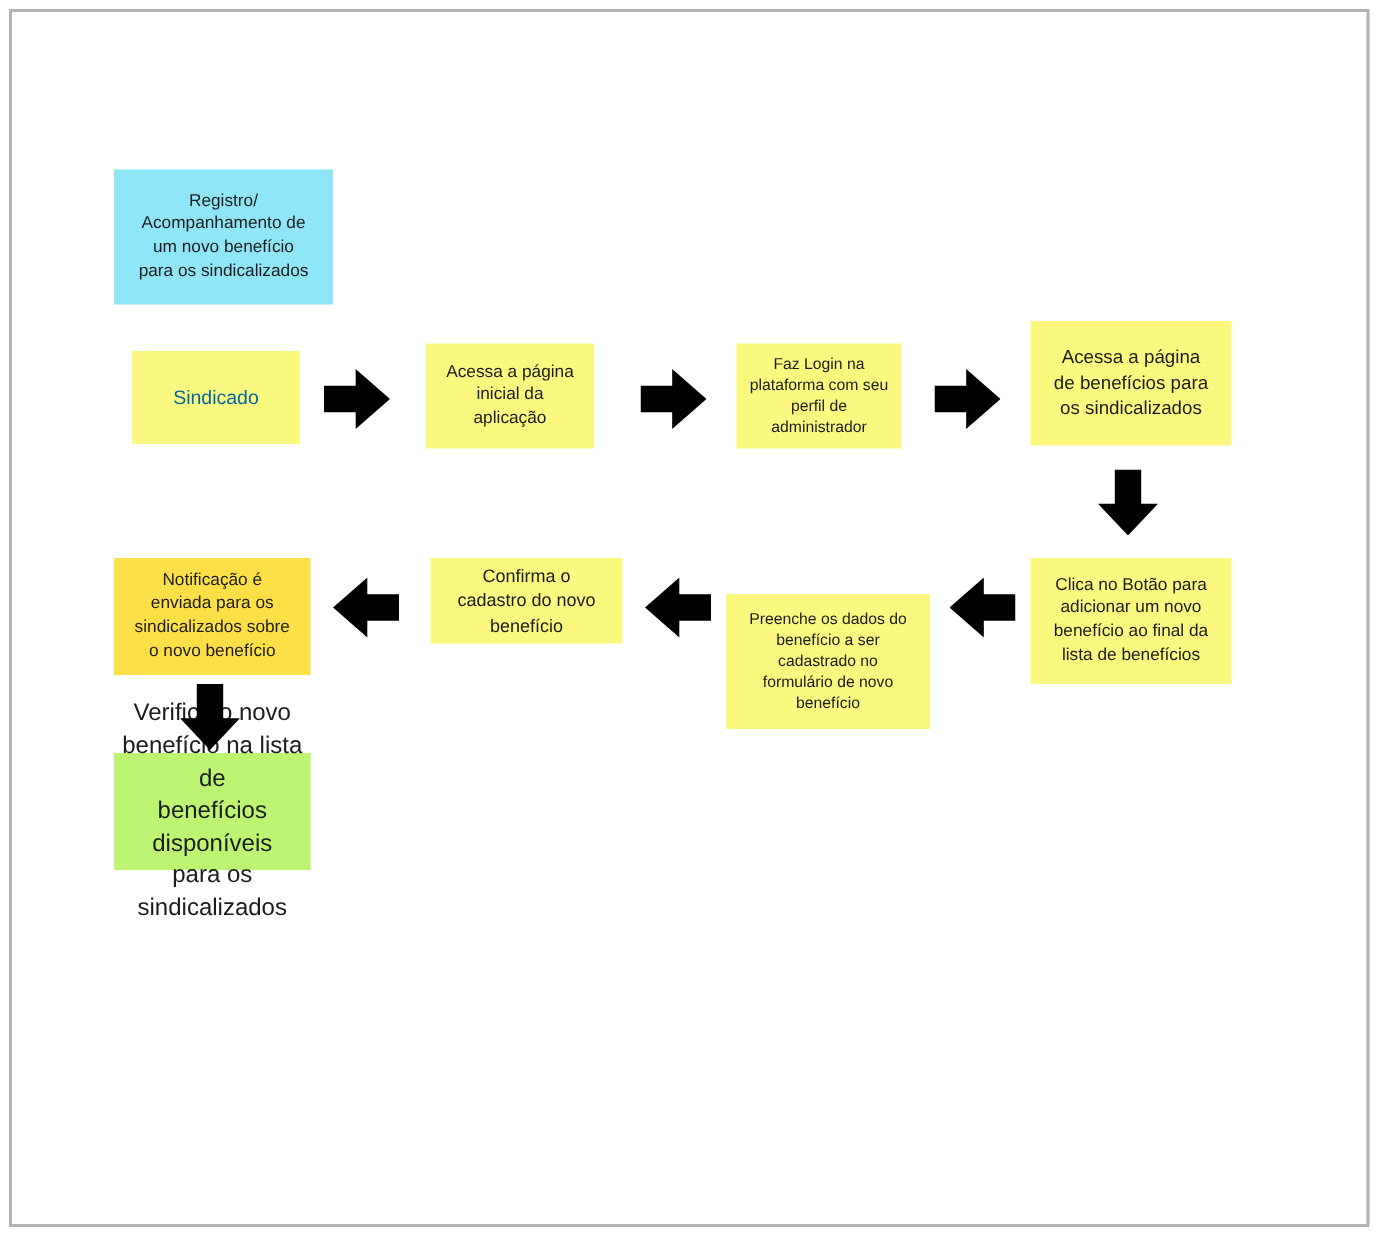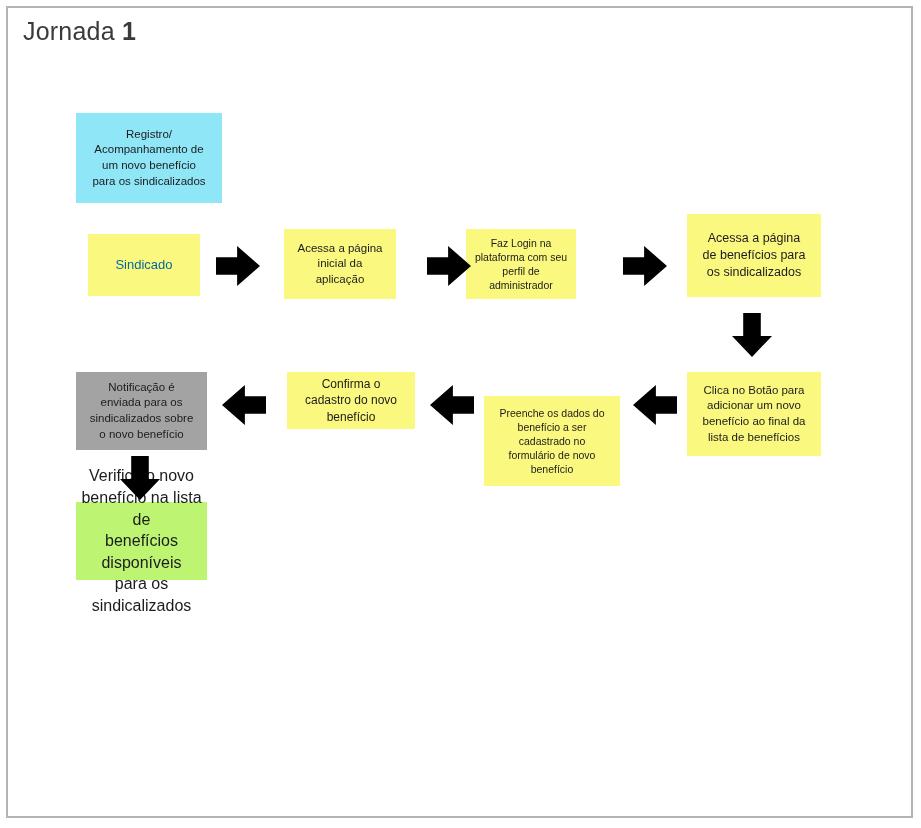--- a/index.html
+++ b/index.html
@@ -55,53 +55,50 @@
   .arrow svg {
     display: block;
   }
 </style>
 </head>
 <body>
 
 <div id="canvas">
   <div id="frame"></div>
 
-  <div id="page-title">
-    <span>Jornada </span><span class="bold">1</span>
-  </div>
 
   <div id="nodes-layer">
       <div class="node" style="left: 76px; top: 113px; width: 146px; height: 90px; background: rgb(142, 230, 247); font-size: 11.5px; color: rgb(28, 28, 28);">Registro/
 Acompanhamento de
 um novo benefício
 para os sindicalizados</div>
       <div class="node" style="left: 88px; top: 234px; width: 112px; height: 62px; background: rgb(250, 248, 127); font-size: 13px; color: #0369a1;">Sindicado</div>
       <div class="node" style="left: 284px; top: 229px; width: 112px; height: 70px; background: rgb(250, 248, 127); font-size: 11.5px; color: rgb(28, 28, 28);">Acessa a página
 inicial da
 aplicação</div>
-      <div class="node" style="left: 466px; top: 229px; width: 110px; height: 70px; background: rgb(250, 248, 127); font-size: 10.5px; color: rgb(28, 28, 28);">Faz Login na
+      <div class="node" style="left: 491px; top: 229px; width: 110px; height: 70px; background: rgb(250, 248, 127); font-size: 10.5px; color: rgb(28, 28, 28);">Faz Login na
 plataforma com seu
 perfil de
 administrador</div>
       <div class="node" style="left: 687px; top: 214px; width: 134px; height: 83px; background: rgb(250, 248, 127); font-size: 12.5px; color: rgb(28, 28, 28);">Acessa a página
 de benefícios para
 os sindicalizados</div>
       <div class="node" style="left: 687px; top: 372px; width: 134px; height: 84px; background: rgb(250, 248, 127); font-size: 11.5px; color: rgb(28, 28, 28);">Clica no Botão para
 adicionar um novo
 benefício ao final da
 lista de benefícios</div>
       <div class="node" style="left: 484px; top: 372px; width: 136px; height: 90px; background: rgb(250, 248, 127); font-size: 10.5px; color: rgb(28, 28, 28); margin-top: 24px;">Preenche os dados do
 benefício a ser
 cadastrado no
 formulário de novo
 benefício</div>
       <div class="node" style="left: 287px; top: 372px; width: 128px; height: 57px; background: rgb(250, 248, 127); font-size: 12px; color: rgb(28, 28, 28);">Confirma o
 cadastro do novo
 benefício</div>
-      <div class="node" style="left: 76px; top: 372px; width: 131px; height: 78px; background: #a3a3a3; font-size: 11.5px; color: rgb(28, 28, 28);">Notificação é
+      <div class="node" style="left: 76px; top: 372px; width: 131px; height: 78px; background: #fde047; font-size: 11.5px; color: rgb(28, 28, 28);">Notificação é
 enviada para os
 sindicalizados sobre
 o novo benefício</div>
       <div class="node" style="left: 76px; top: 502px; width: 131px; height: 78px; background: rgb(189, 245, 115); font-size: 16px; color: rgb(28, 28, 28);">Verifica o novo
 benefício na lista de
 benefícios disponíveis
 para os sindicalizados</div>
     </div>
   <div id="arrows-layer">
       <div class="arrow" style="left: 216px; top: 246px; width: 44px; height: 40px;">

